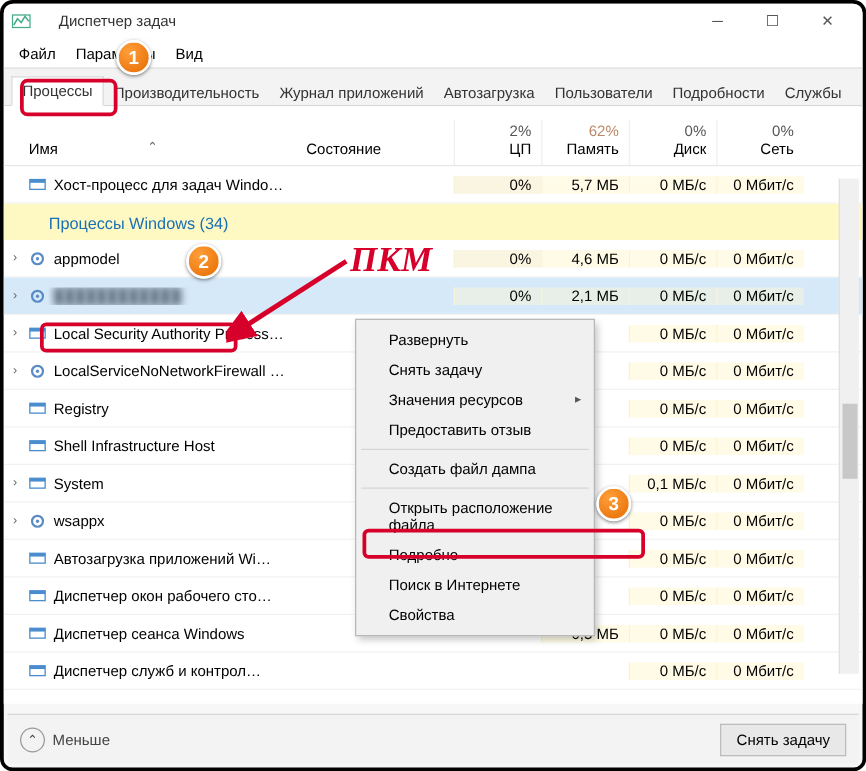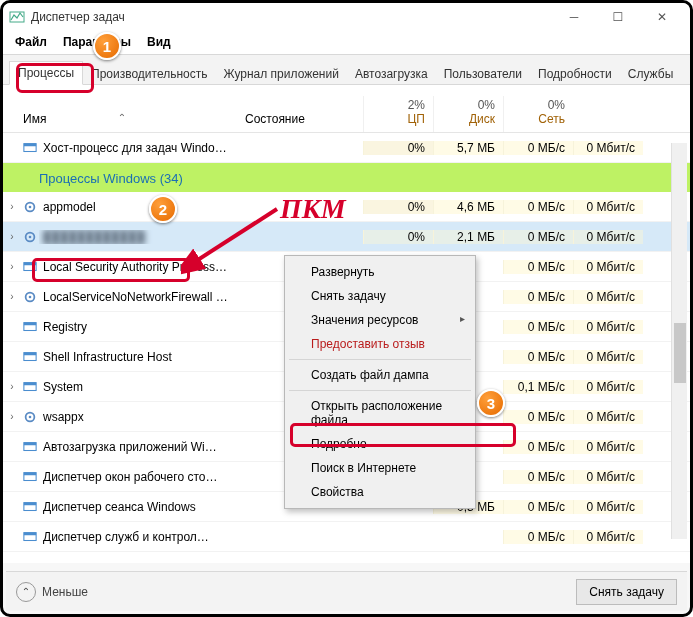--- a/index.html
+++ b/index.html
@@ -1,51 +1,51 @@
 <!DOCTYPE html>
 <html><head>
 <meta charset="utf-8">
 <style>
 * { box-sizing: border-box; margin: 0; padding: 0; font-family: "Segoe UI", Tahoma, sans-serif; font-size: 12px; }
 body { background: #fff; width: 693px; height: 617px; position: relative; overflow: hidden; }
 .outer { border: 3px solid #000; border-radius: 10px; width: 693px; height: 617px; position: absolute; top: 0; left: 0; background: #f7f7f7; }
 .titlebar { display: flex; align-items: center; height: 28px; padding: 0 6px; background: #fff; border-top-left-radius: 8px; border-top-right-radius: 8px; }
 .titlebar .app-icon { width: 16px; height: 16px; margin-right: 6px; }
-.titlebar .title { flex: 1; color: #333; }
+.titlebar .title { flex: 1; color: #333; margin-left: 16px; }
 .titlebar .winbtn { width: 44px; height: 28px; display: flex; align-items: center; justify-content: center; color: #555; }
-.menubar { display: flex; gap: 4px; padding: 2px 6px; background: #fff; font-size: 12px; border-bottom: 1px solid #d8d8d8; height: 24px; align-items: flex-start; font-weight: bold;}
+.menubar { display: flex; gap: 4px; padding: 2px 6px; background: #fff; font-size: 12px; border-bottom: 1px solid #d8d8d8; height: 24px; align-items: flex-end;}
 .menubar span { padding: 2px 6px; }
 .tabs { display: flex; background: #f3f3f3; border-bottom: 1px solid #d8d8d8; padding-left: 6px; height: 30px; align-items: flex-end; }
 .tab { padding: 4px 8px; color: #333; cursor: default; position: relative; top:1px;}
 .tab.active { background: #fff; border: 1px solid #d8d8d8; border-bottom: 1px solid #fff; }
 .header-row { display: flex; background: #fff; border-bottom: 1px solid #e5e5e5; height: 48px; align-items: flex-end; }
 .header-row .name-col { width: 238px; padding: 4px 8px 6px 20px; position: relative;}
 .header-row .name-col .chev { position:absolute; left:50%; top:4px; transform:translateX(-50%); color:#666; font-size:10px;}
 .header-row .state-col { width: 122px; padding: 4px 0 6px 4px; }
 .header-row .metric { width: 70px; display: flex; flex-direction: column; align-items: flex-end; justify-content: flex-end; padding: 2px 8px 6px 2px; border-left: 1px solid #f0f0f0; }
 .header-row .metric .pct { color: #555; }
-.header-row .metric .lbl { color: #a16207; }
+.header-row .metric .lbl { color: #000000; }
 .header-row .metric.hot .pct { color: #b86; }
 .list { position: relative; height: 430px; overflow: hidden; background: #fff; }
 .row { display: flex; align-items: center; height: 30px; border-bottom: 1px solid #f2f2f2; }
 .row .expand { width: 18px; text-align: center; color: #666; font-size: 10px; }
 .row .icon { width: 18px; display: flex; justify-content: center; }
 .row .pname { flex: 0 0 202px; padding-left: 4px; white-space: nowrap; overflow: hidden; text-overflow: ellipsis; }
 .row .state { width: 122px; }
 .row .cell { width: 70px; text-align: right; padding-right: 8px; background: #fffbe6; border-left: 1px solid #f7f3da; font-size: 12px;}
 .row .cell.cpu { background: #faf5e0; }
 .row .cell.memhi { background: #fde8a6; }
-.group-title { font-size: 13px; color: #1a6fb5; padding: 8px 0 6px 36px; background:#bef264; }
+.group-title { font-size: 13px; color: #1a6fb5; padding: 8px 0 6px 36px; background:#fef9c3; }
 .row.selected { background: #d6e9f8; }
 .row.selected .cell { background: #e7efe8; }
 .gear-icon svg, .mon-icon svg { width: 14px; height: 14px; }
 .ctxmenu { position: absolute; left: 281px; top: 252px; width: 192px; background: #f0f0f0; border: 1px solid #b8b8b8; box-shadow: 2px 3px 6px rgba(0,0,0,0.25); padding: 4px 2px; z-index: 50;}
 .ctxmenu .mi { padding: 5px 14px 5px 24px; position: relative; font-size: 12px; }
 .ctxmenu .sep { height: 1px; background: #d5d5d5; margin: 3px 2px; }
-.ctxmenu .disabled { color: #b91c1c; }
+.ctxmenu .disabled { color: #000000; }
 .ctxmenu .submenu-arrow { position: absolute; right: 8px; top: 5px; font-size: 10px; color: #555;}
 .footer { position: absolute; bottom: 3px; left: 3px; right: 3px; height: 40px; background: #f3f3f3; border-top: 1px solid #d8d8d8; display: flex; align-items: center; padding: 0 10px; }
 .footer .less { display: flex; align-items: center; gap: 6px; color: #444; }
 .footer .less .circ { width: 20px; height: 20px; border: 1px solid #999; border-radius: 50%; display: flex; align-items: center; justify-content: center; font-size: 10px;}
 .footer .btn { margin-left: auto; padding: 5px 12px; background: #e8e8e8; border: 1px solid #bcbcbc; }
 
 .ann { position: absolute; z-index: 100; pointer-events: none; }
 .ann.circle-num { width: 28px; height: 28px; border-radius: 50%; background: radial-gradient(circle at 35% 30%, #ff9f3a, #e66a00); border: 2px solid #fff; box-shadow: 0 1px 3px rgba(0,0,0,0.5); display: flex; align-items: center; justify-content: center; color: #fff; font-weight: bold; font-size: 15px; }
 .ann.box1 { left: 13px; top: 60px; width: 78px; height: 30px; border: 3px solid #d6002b; border-radius: 6px; }
 .ann.box2 { left: 29px; top: 255px; width: 158px; height: 24px; border: 3px solid #d6002b; border-radius: 5px; }
@@ -91,20 +91,24 @@
     <div class="tab">Подробности</div>
     <div class="tab">Службы</div>
   </div>
 
   <div class="header-row">
     <div class="name-col"><span class="chev">⌃</span><span>Имя</span></div>
     <div class="state-col">Состояние</div>
     <div class="metric">
         <span class="pct">2%</span>
         <span class="lbl">ЦП</span>
+      </div>
+    <div class="metric hot">
+        <span class="pct">62%</span>
+        <span class="lbl">Память</span>
       </div>
     <div class="metric">
         <span class="pct">0%</span>
         <span class="lbl">Диск</span>
       </div>
     <div class="metric">
         <span class="pct">0%</span>
         <span class="lbl">Сеть</span>
       </div>
   </div>

